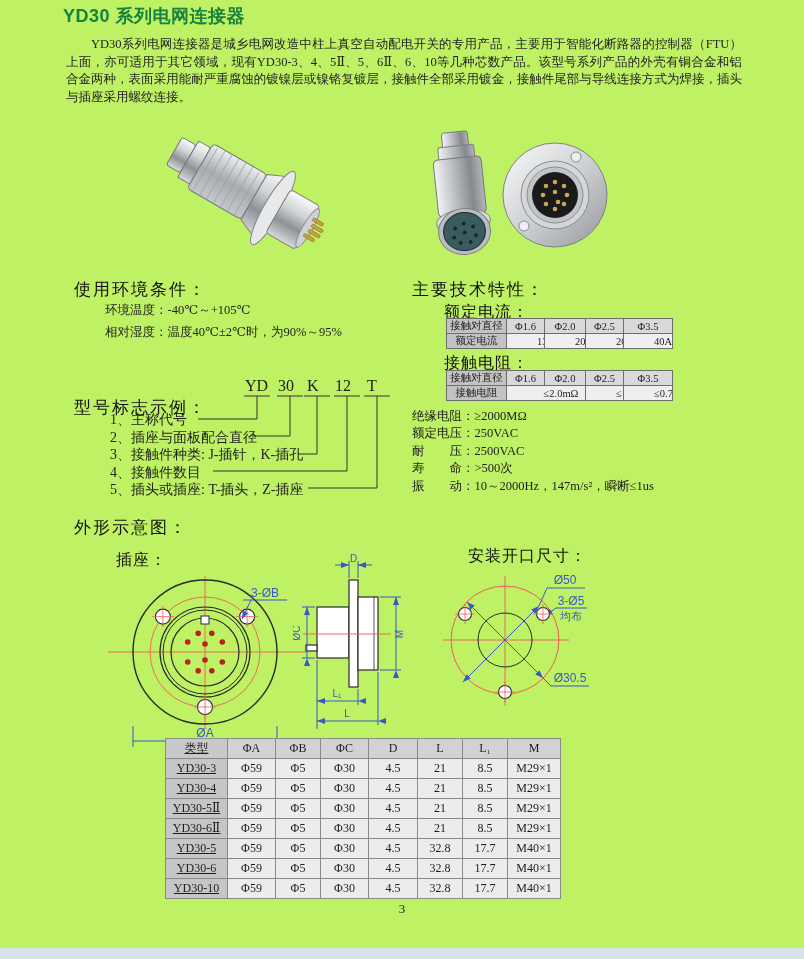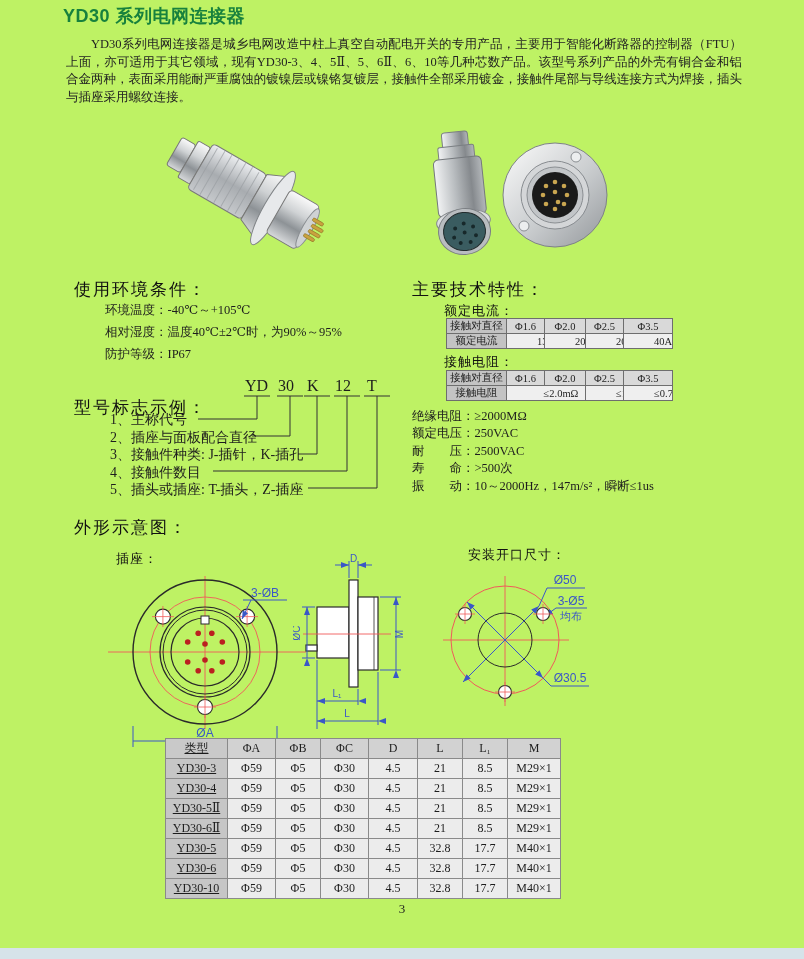--- a/index.html
+++ b/index.html
@@ -3,21 +3,21 @@
 <meta charset="utf-8">
 <style>
   html,body{margin:0;padding:0;background:#ffffff;}
   .page{position:relative;width:804px;height:959px;background:#bef264;overflow:hidden;
         font-family:"Liberation Serif","DejaVu Serif",serif;color:#1d1d1d;}
   .abs{position:absolute;}
   .title{font-family:"Liberation Sans","DejaVu Sans",sans-serif;font-weight:bold;
          font-size:18px;color:#17813d;letter-spacing:0.5px;}
   .intro{font-size:12.5px;line-height:17.5px;text-align:justify;text-indent:2em;color:#222;}
   .sec-h{font-size:17px;letter-spacing:2px;color:#111;}
-  .sub-h{font-size:13px;letter-spacing:1px;color:#111;}
+  .sub-h{font-size:16px;letter-spacing:1px;color:#111;}
   .kv{font-size:12.5px;line-height:22px;white-space:nowrap;}
   .mi{font-size:14px;line-height:17.5px;white-space:nowrap;}
   .code{font-size:16px;text-align:left;display:inline-block;}
   .spec-table{border-collapse:collapse;table-layout:fixed;}
   .spec-table td{border:1px solid #6e6e6e;font-size:10.5px;text-align:center;
                  padding:0;height:13px;white-space:nowrap;overflow:hidden;}
   td.tl{background:#c3c3c3;}
   td.tv1{background:#d9d9d9;}
   td.tv2{background:#efefef;padding-left:30px;}
   .param{font-size:12.5px;line-height:17.4px;white-space:nowrap;}
@@ -135,21 +135,20 @@
         <circle cx="58" cy="62" r="2.3"></circle>
         <circle cx="64" cy="64" r="2.3"></circle>
       <circle cx="55" cy="69" r="2.3"></circle>
     </g>
   </svg>
 
   <div class="abs sec-h" style="left:74px;top:278px;">使用环境条件：</div>
   <div class="abs" style="left:105px;top:299px;">
     <div class="kv"><span>环境温度：</span><span>-40℃～+105℃</span></div>
     <div class="kv"><span>相对湿度：</span><span>温度40℃±2℃时，为90%～95%</span></div>
-    <div class="kv"><span>防护等级：</span><span>IP67</span></div>
   </div>
 
   <div class="abs sec-h" style="left:74px;top:396px;">型号标志示例：</div>
 
   <span class="abs code" style="left:245px;top:377px;width:24px;">YD</span>
   <span class="abs code" style="left:278px;top:377px;width:24px;">30</span>
   <span class="abs code" style="left:307px;top:377px;width:20px;">K</span>
   <span class="abs code" style="left:335px;top:377px;width:24px;">12</span>
   <span class="abs code" style="left:367px;top:377px;width:20px;">T</span>
 

